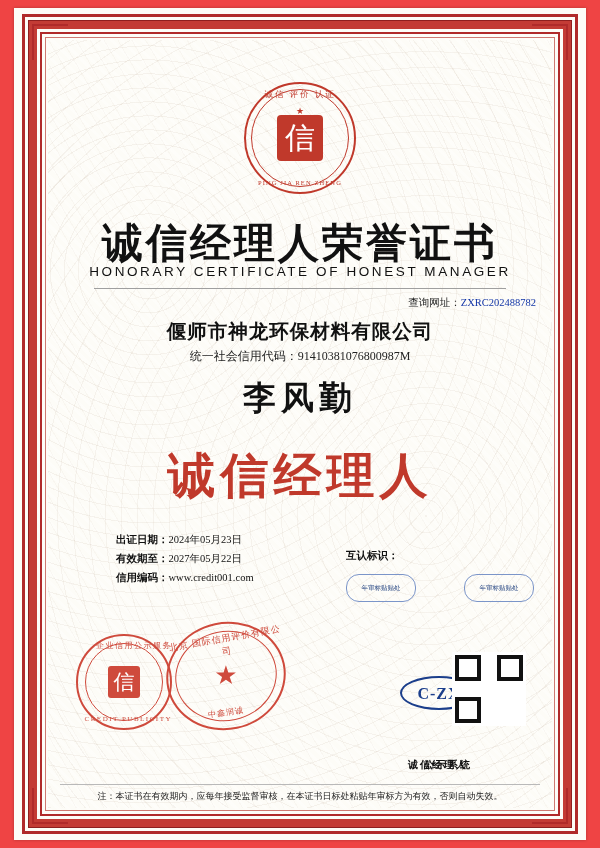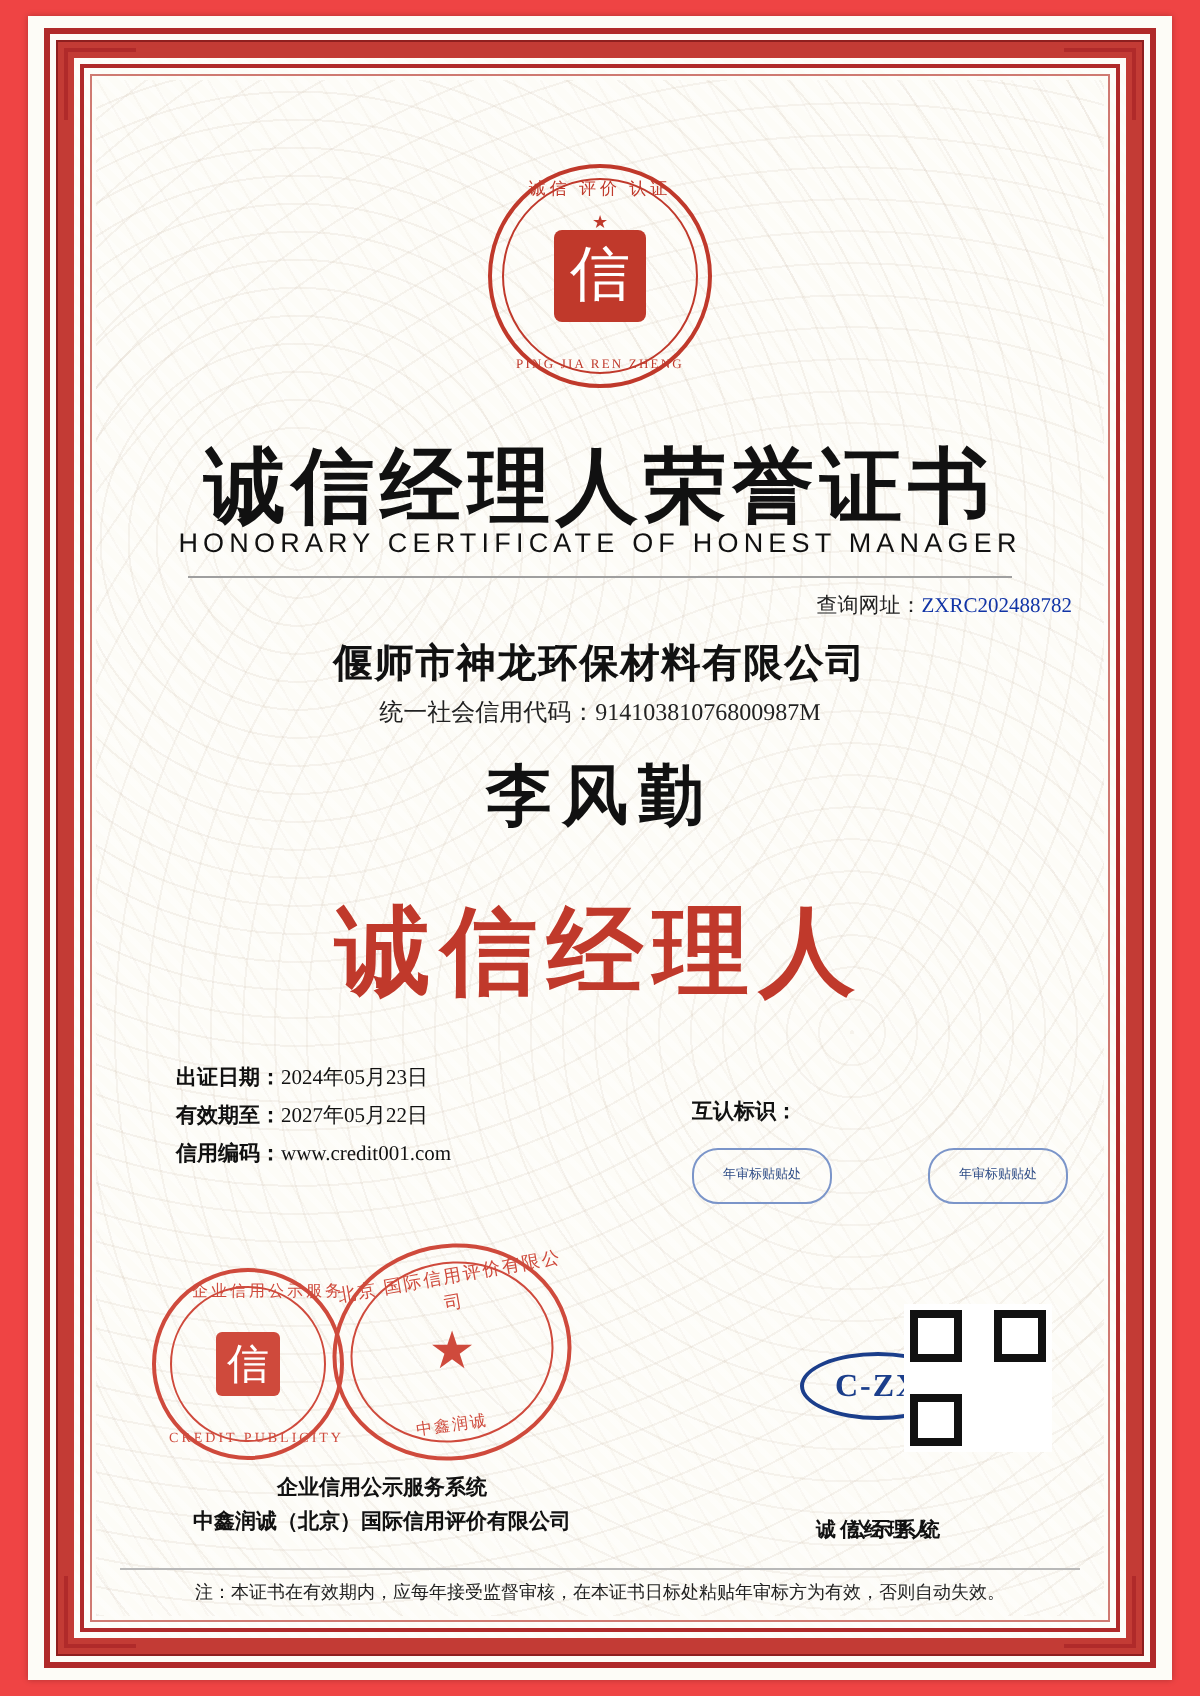--- a/index.html
+++ b/index.html
@@ -117,21 +117,21 @@
     font-size:33px;font-weight:bold;color:#111;letter-spacing:5px;
   }
   .award{
     position:absolute;left:0;right:0;top:404px;text-align:center;
     font-size:48px;font-weight:bold;color:#c0392b;letter-spacing:5px;
   }
 
   
   .details{position:absolute;left:40px;top:490px;font-size:10.5px;color:#111;line-height:19px;}
   .details .row{white-space:nowrap;}
-  .details .k{font-weight:bold;}
+  .details .k{font-weight:bold;margin-left:28px;}
   .details .v{}
   .annual{
     position:absolute;left:298px;top:509px;font-size:10.5px;font-weight:bold;color:#111;
   }
   .stamp-slots{position:absolute;left:298px;top:534px;display:flex;gap:48px;}
   .slot{
     width:68px;height:26px;border:1px solid #7b95c9;border-radius:13px;
     color:#2e4c86;font-size:6.5px;text-align:center;line-height:26px;
   }
 
@@ -290,24 +290,20 @@
       <div class="cezx">
         <div class="oval">C-ZX</div>
       </div>
 
       <div class="qr">
         <div class="c tl"></div>
         <div class="c tr"></div>
         <div class="c bl"></div>
       </div>
 
-      <div class="cap-left">
-        <div>企业信用公示服务系统</div>
-        <div>中鑫润诚（北京）国际信用评价有限公司</div>
-      </div>
       <div class="cap-mid">诚信经理人</div>
       <div class="cap-right">公示系统</div>
 
       <div class="foot-rule"></div>
       <div class="footnote">注：本证书在有效期内，应每年接受监督审核，在本证书日标处粘贴年审标方为有效，否则自动失效。</div>
 
     </div>
   </div>
 </div>
 

